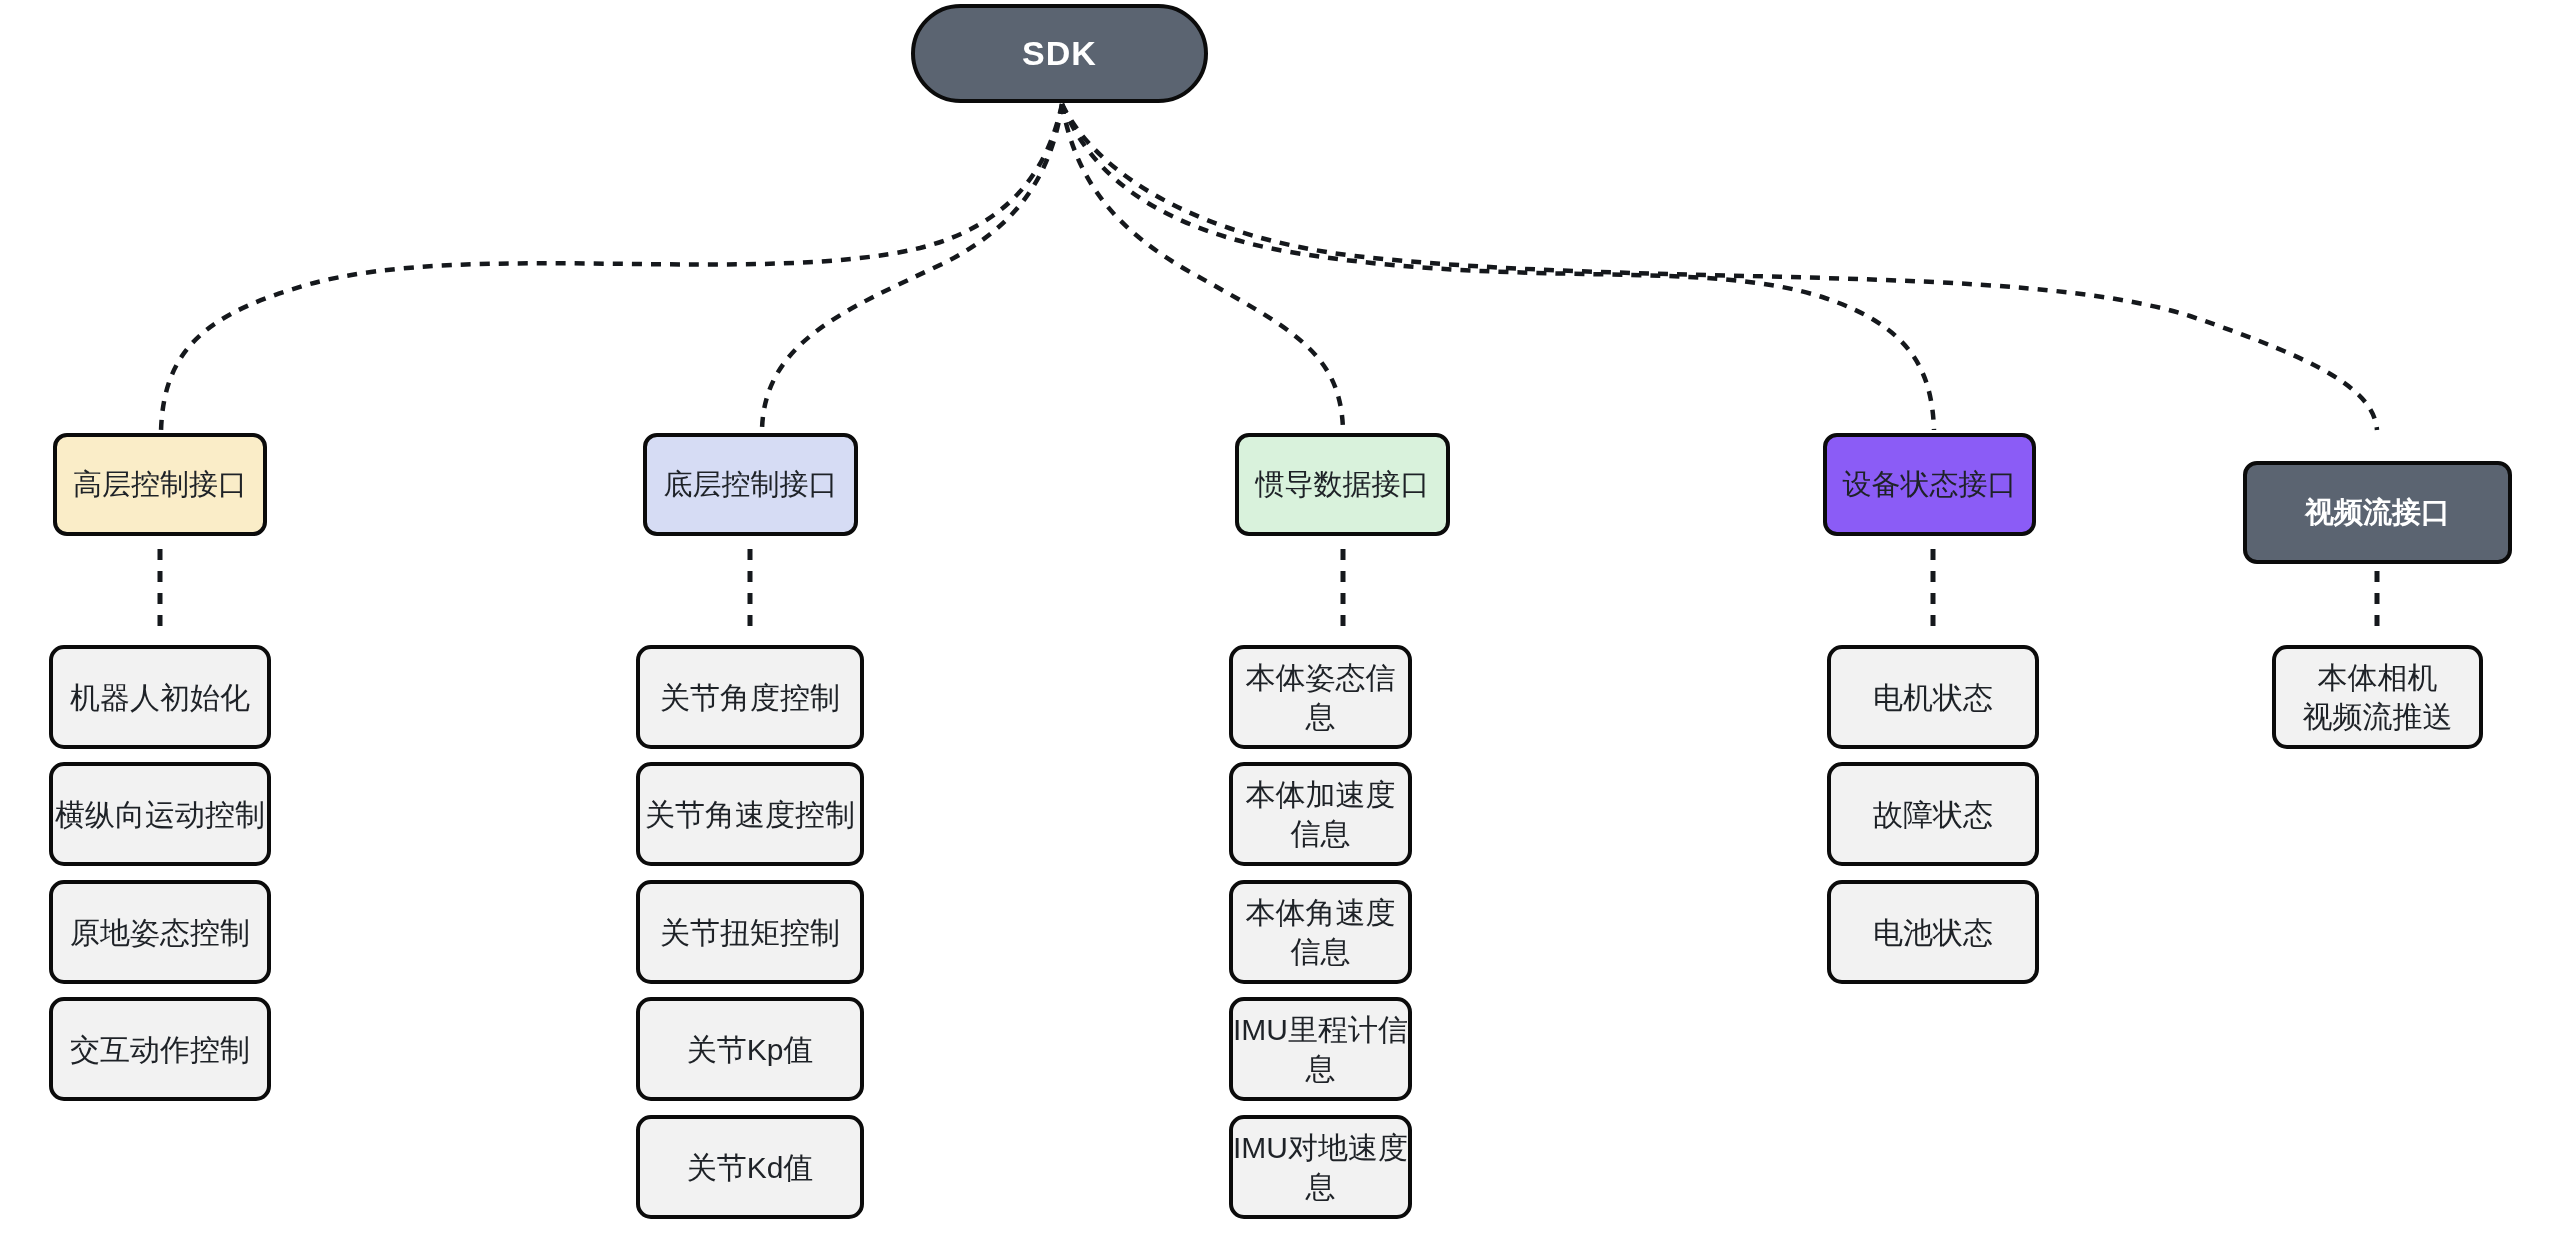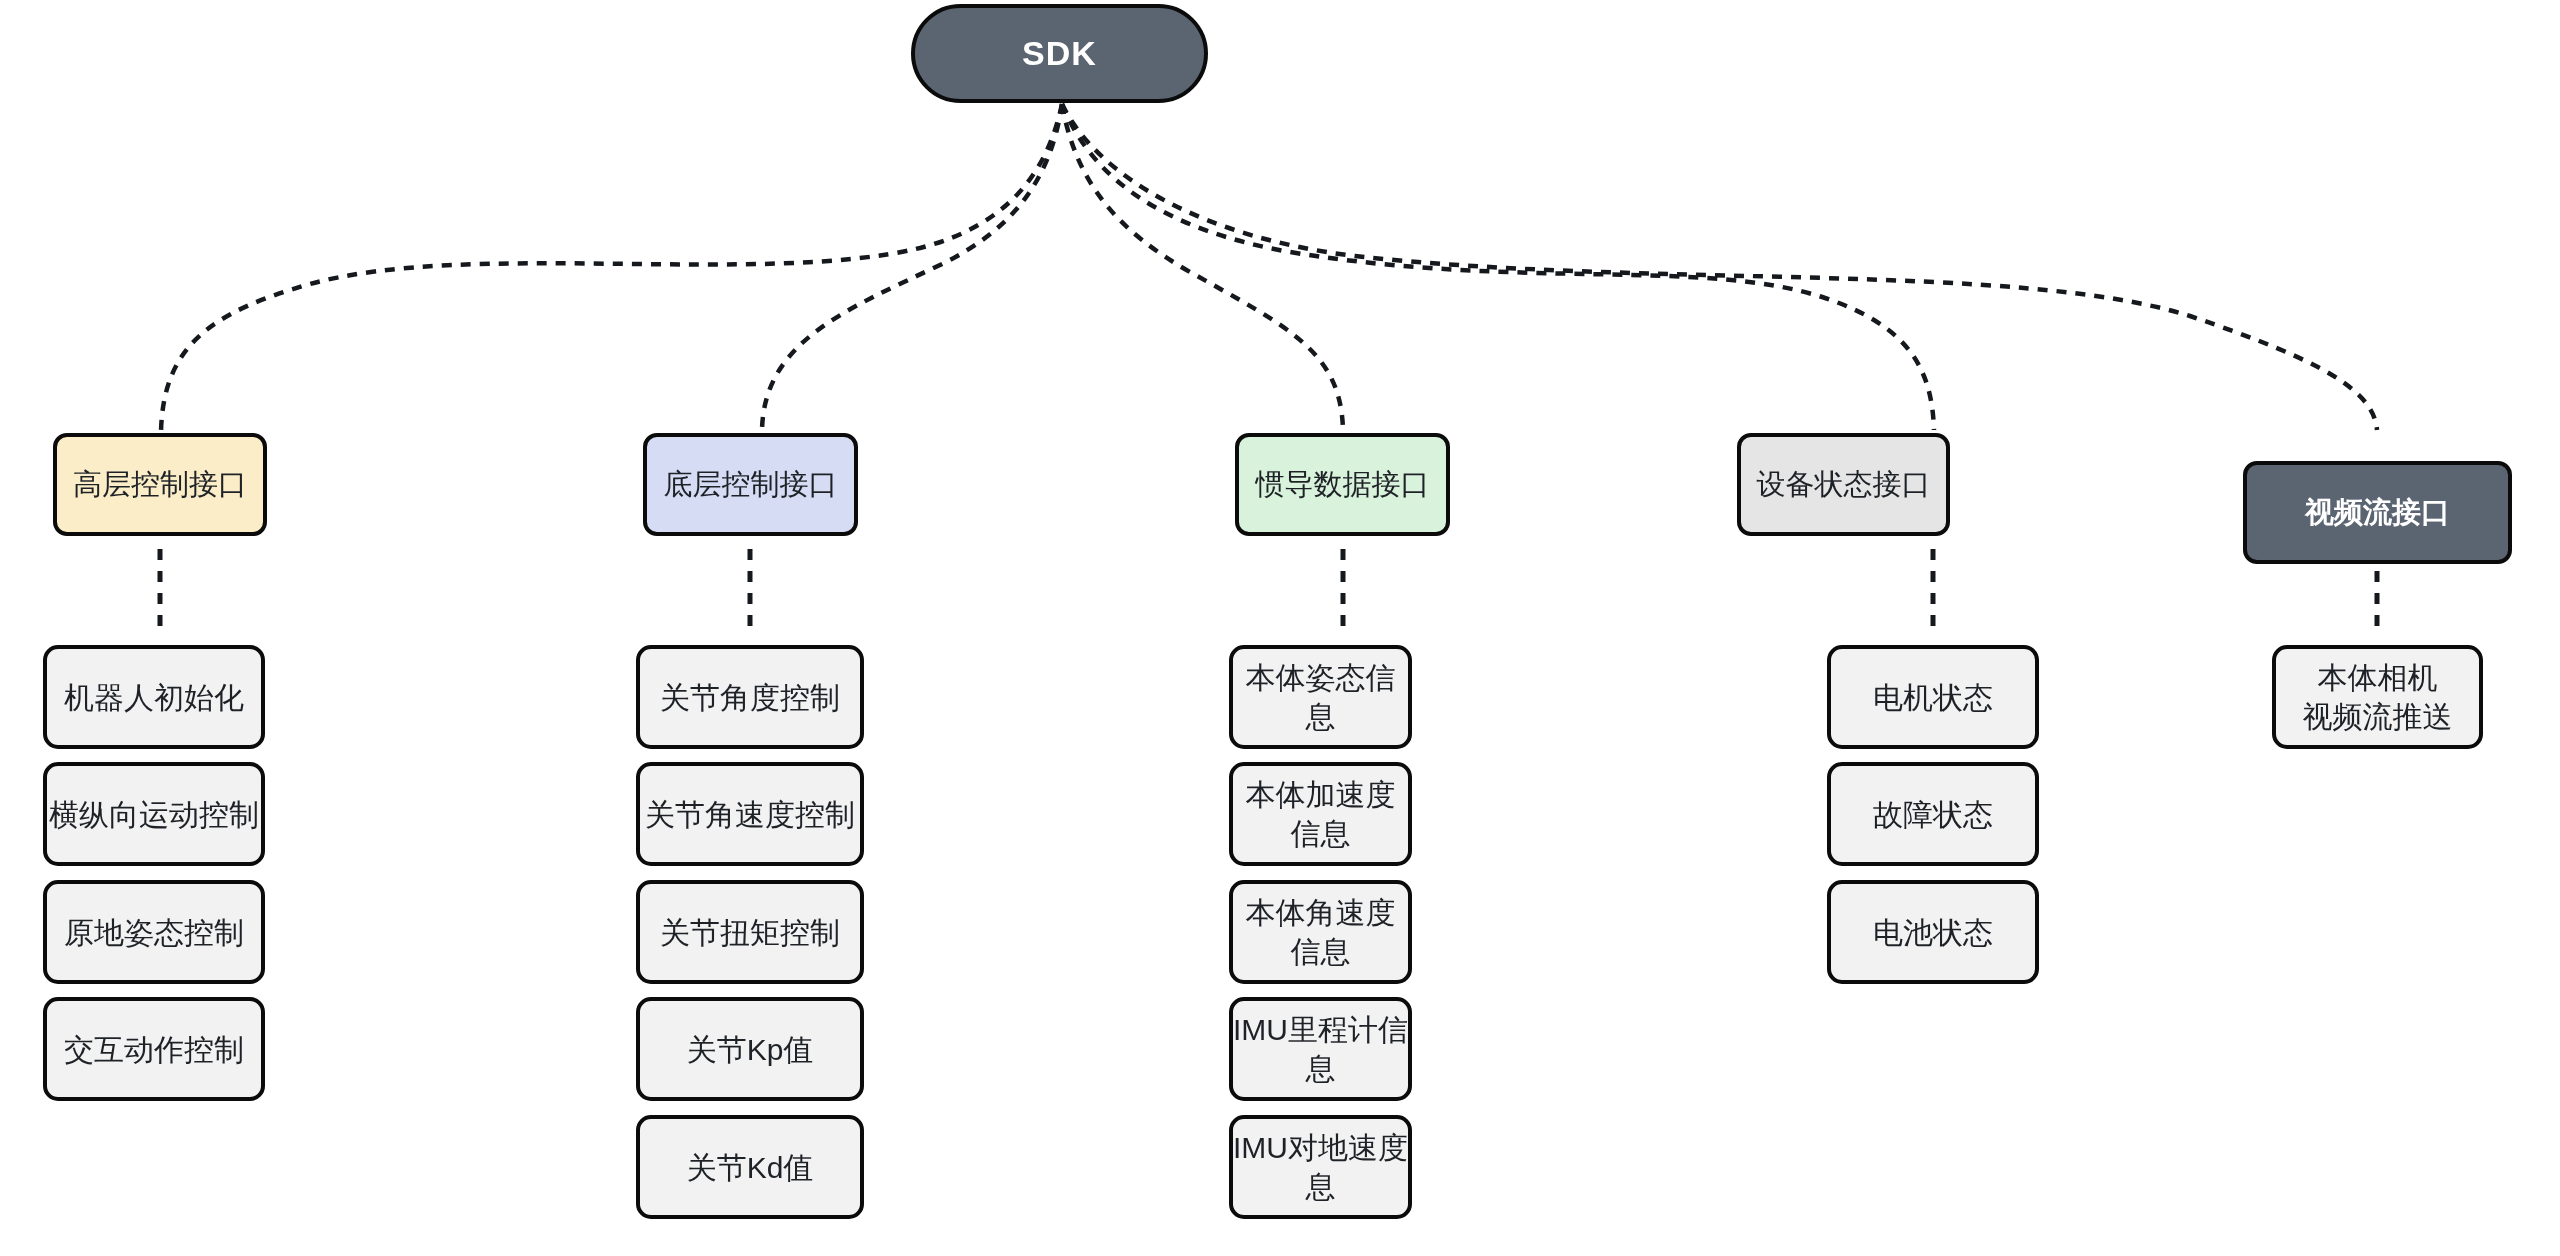--- a/index.html
+++ b/index.html
@@ -31,31 +31,31 @@
     font-size:34px;font-weight:bold;letter-spacing:1px;
   }
   .header{
     top:433px;height:103px;
     border-radius:14px;
     font-size:29px;
   }
   .h0{left:53px;width:214px;background:#faedc8;}
   .h1{left:643px;width:215px;background:#d6dcf4;}
   .h2{left:1235px;width:215px;background:#d9f2dc;text-align:center;}
-  .h3{left:1737px;width:213px;background:#e5e5e5;text-align:right;}
+  .h3{left:1823px;width:213px;background:#8b5cf6;text-align:right;}
   .h4{left:2243px;width:269px;background:#5b6471;color:#ffffff;font-weight:bold;margin-top:28px;}
 
   .child{
     height:104px;
     border-radius:15px;
     font-size:30px;
     line-height:1.3;
     white-space:pre-line;
   }
-  .col0{left:43px;width:222px;}
+  .col0{left:49px;width:222px;}
   .col1{left:636px;width:228px;}
   .col2{left:1229px;width:183px;}
   .col3{left:1827px;width:212px;}
   .col4{left:2272px;width:211px;}
   .row0{top:645px;}
   .row1{top:762px;}
   .row2{top:880px;}
   .row3{top:997px;}
   .row4{top:1115px;}
 </style>

